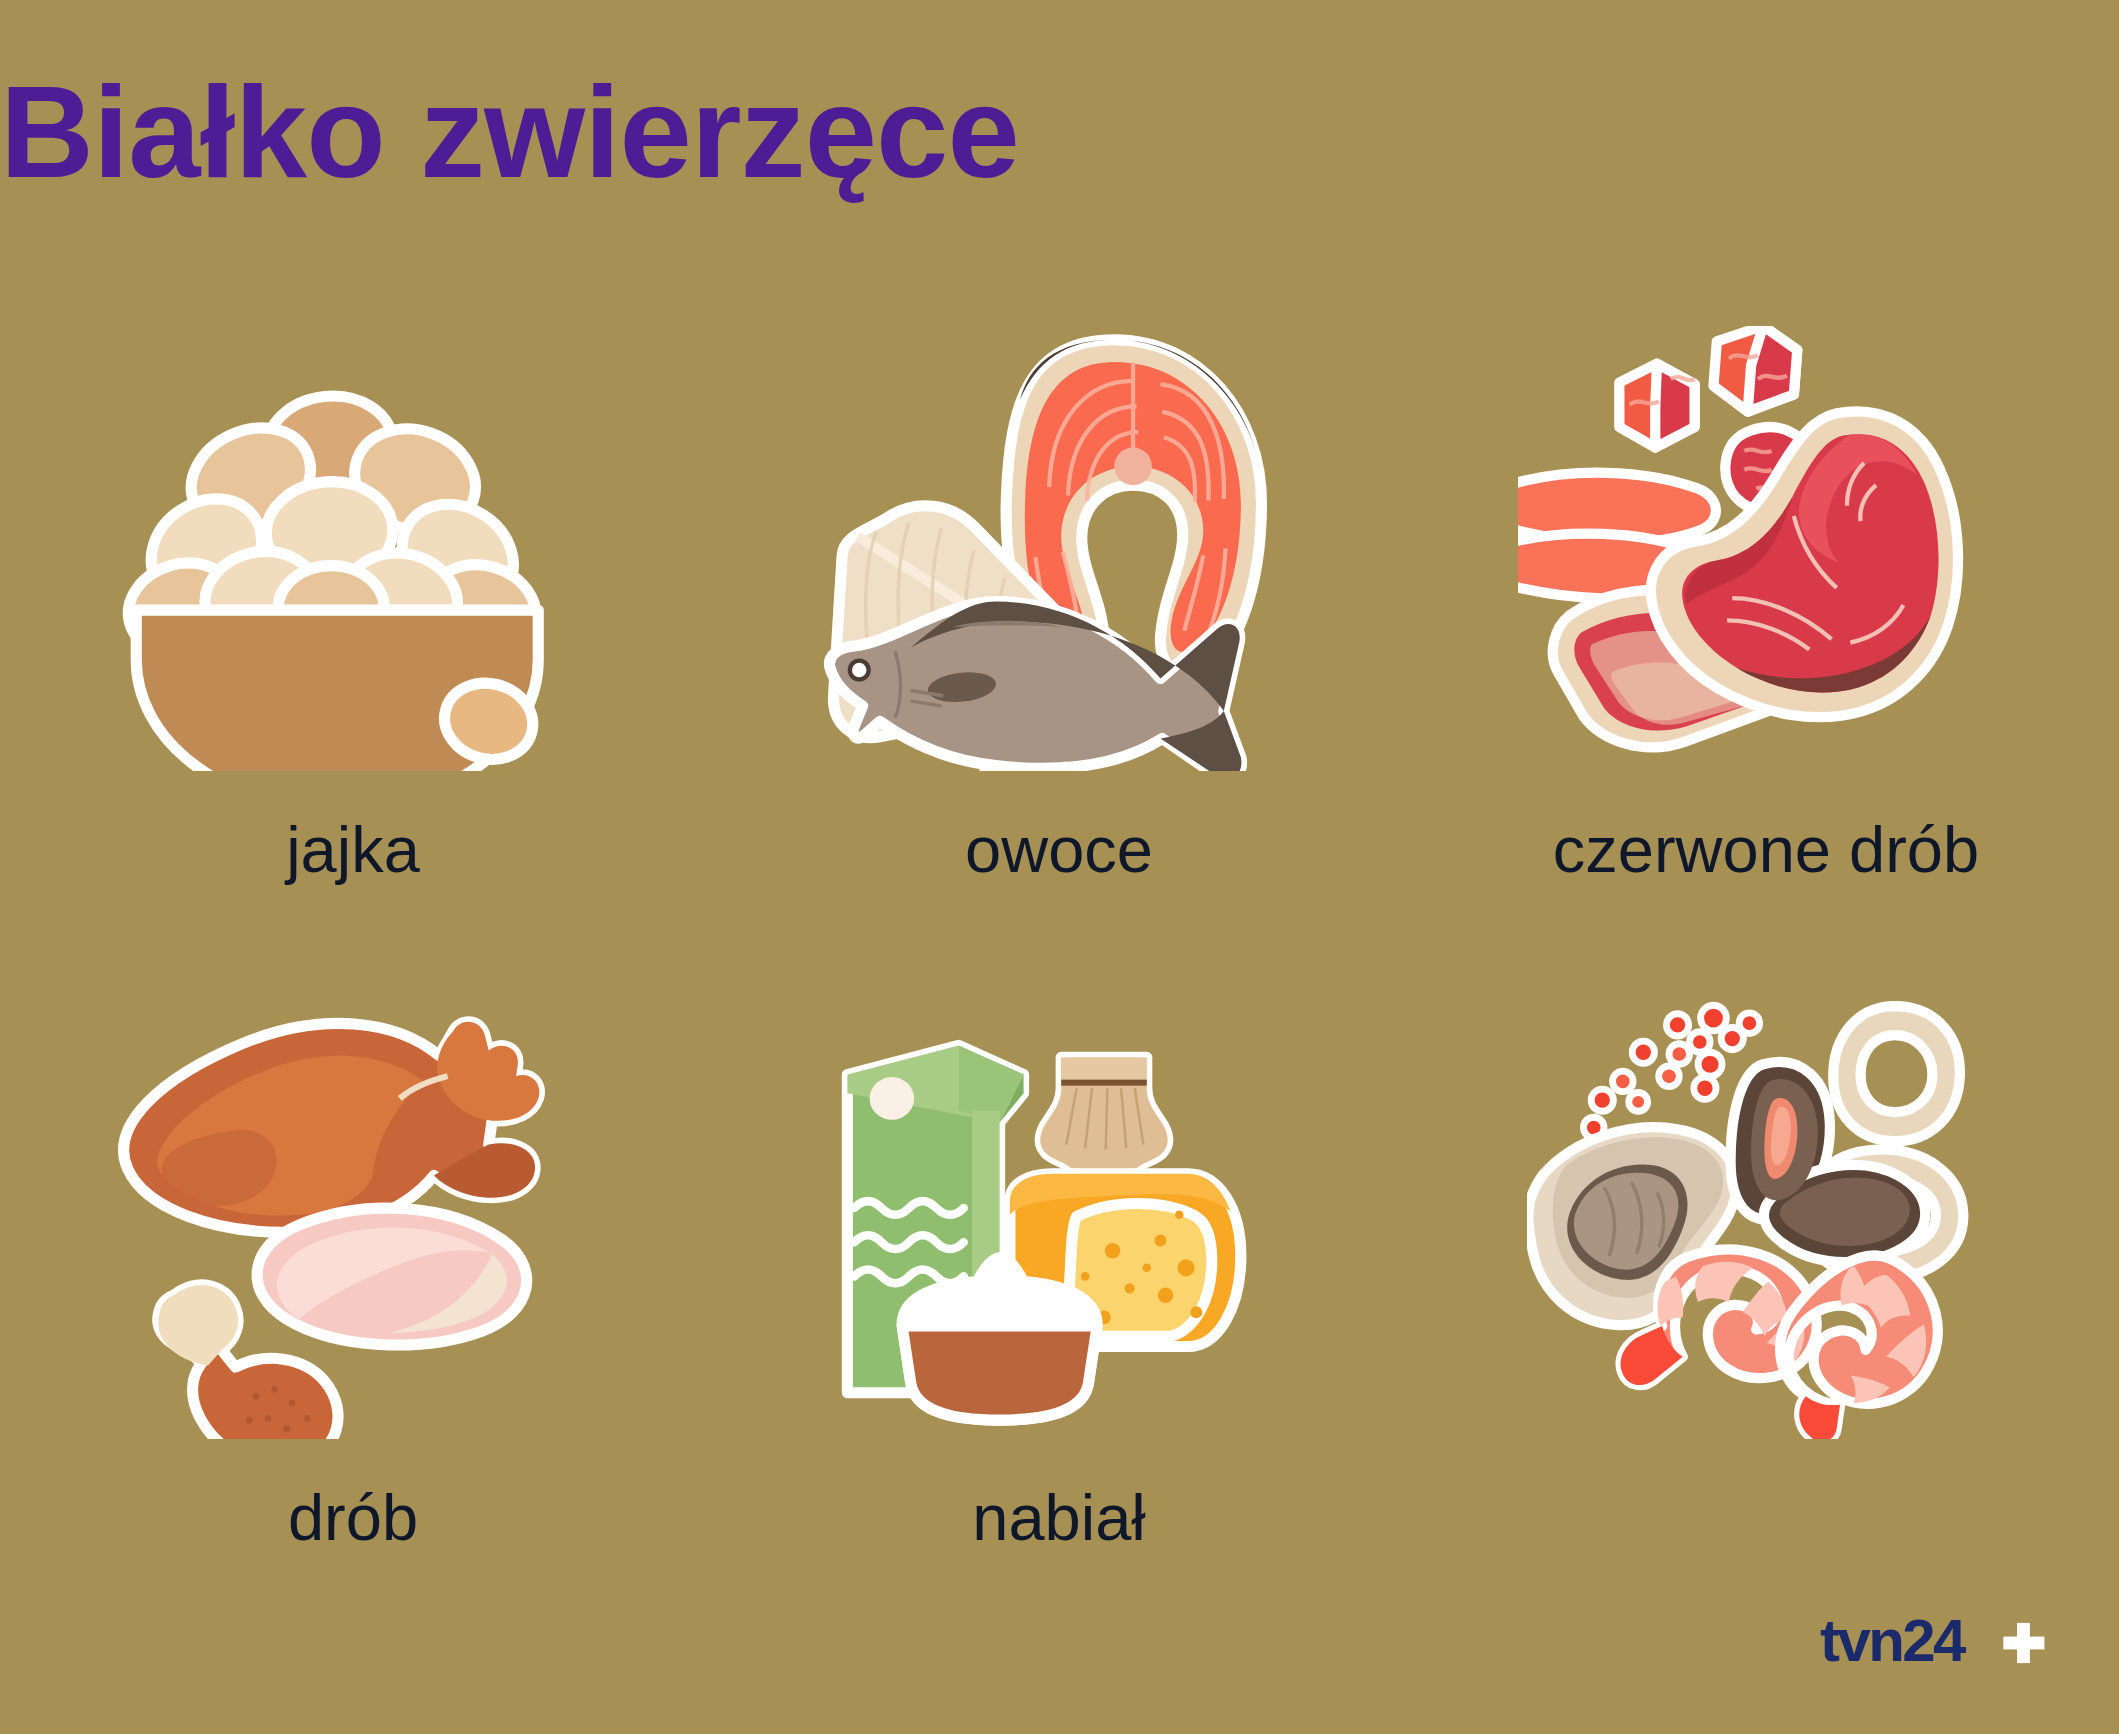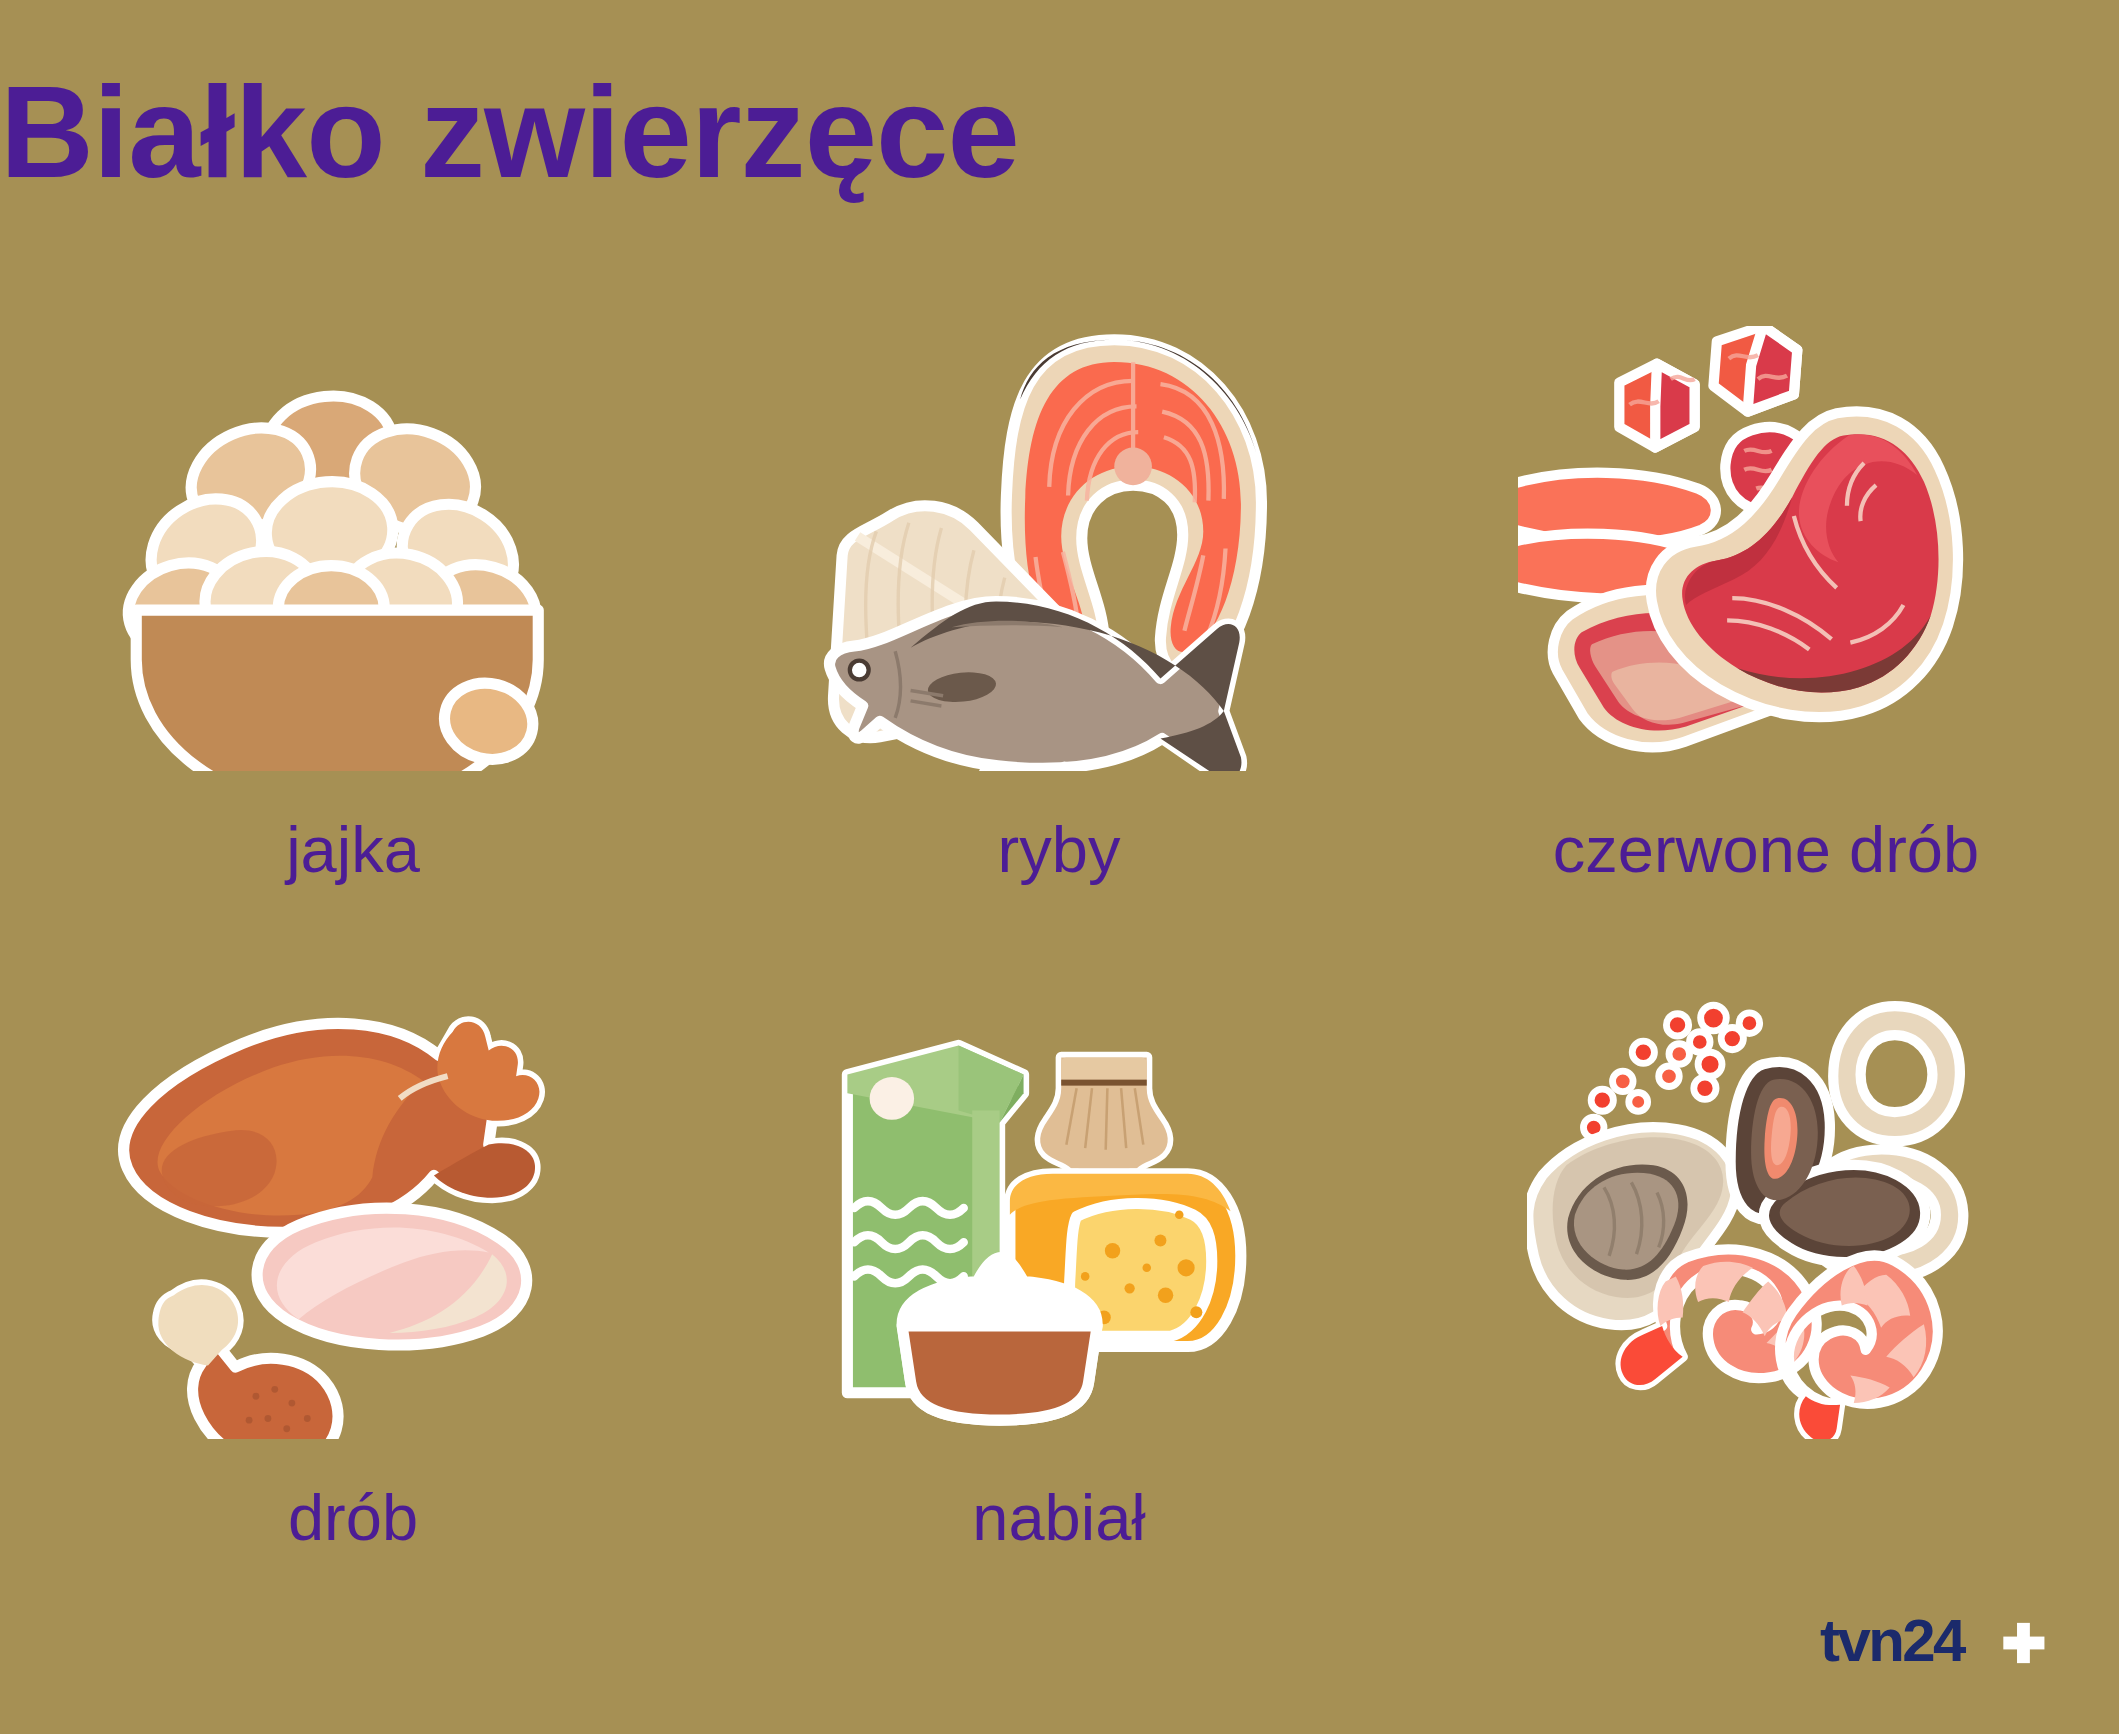--- a/index.html
+++ b/index.html
@@ -45,21 +45,21 @@
     left:0;right:0;top:0;
     height:531px;
     display:flex;align-items:center;justify-content:center;
   }
   .art svg{display:block;}
 
   .caption{
     position:absolute;
     left:0;right:0;top:531px;
     text-align:center;
-    color:#4c1d95;
+    color:#0f172a;
     font-size:65px;
     font-weight:300;
     line-height:1.1;
     white-space:nowrap;
   }
 
   .logo{
     position:absolute;
     right:67px;bottom:58px;
     width:233px;height:72px;
@@ -147,21 +147,21 @@
             <g fill="none" stroke="#8C7A6C" stroke-width="4">
               <path d="M94 62 C102 90 102 118 94 140"></path>
               <path d="M112 108 L150 114"></path>
               <path d="M112 120 L148 126"></path>
             </g>
             <path d="M200 196 L188 224 C186 232 196 236 200 228 L214 200 Z" fill="#A89484" stroke="#FFFFFF" stroke-width="10" stroke-linejoin="round"></path>
             <path d="M292 196 L282 222 C280 230 290 234 294 226 L306 198 Z" fill="#A89484" stroke="#FFFFFF" stroke-width="10" stroke-linejoin="round"></path>
           </g>
         </svg>
       </div>
-      <div class="caption">ryby</div>
+      <div class="caption">owoce</div>
     </div>
 
     <div class="cell c2 r0">
       <div class="art">
         <svg width="497" height="445" viewBox="0 0 580 520" aria-hidden="true">
 
           <g stroke="#FFFFFF" stroke-width="12" stroke-linejoin="round">
             <path d="M118 66 L162 44 L206 68 L206 118 L160 142 L118 118 Z" fill="#F15A43"></path>
             <path d="M162 44 L206 68 L206 118 L160 142 L160 94 Z" fill="#D93A4A"></path>
             <path d="M232 18 L286 0 L326 28 L322 80 L268 100 L228 70 Z" fill="#F15A43"></path>

